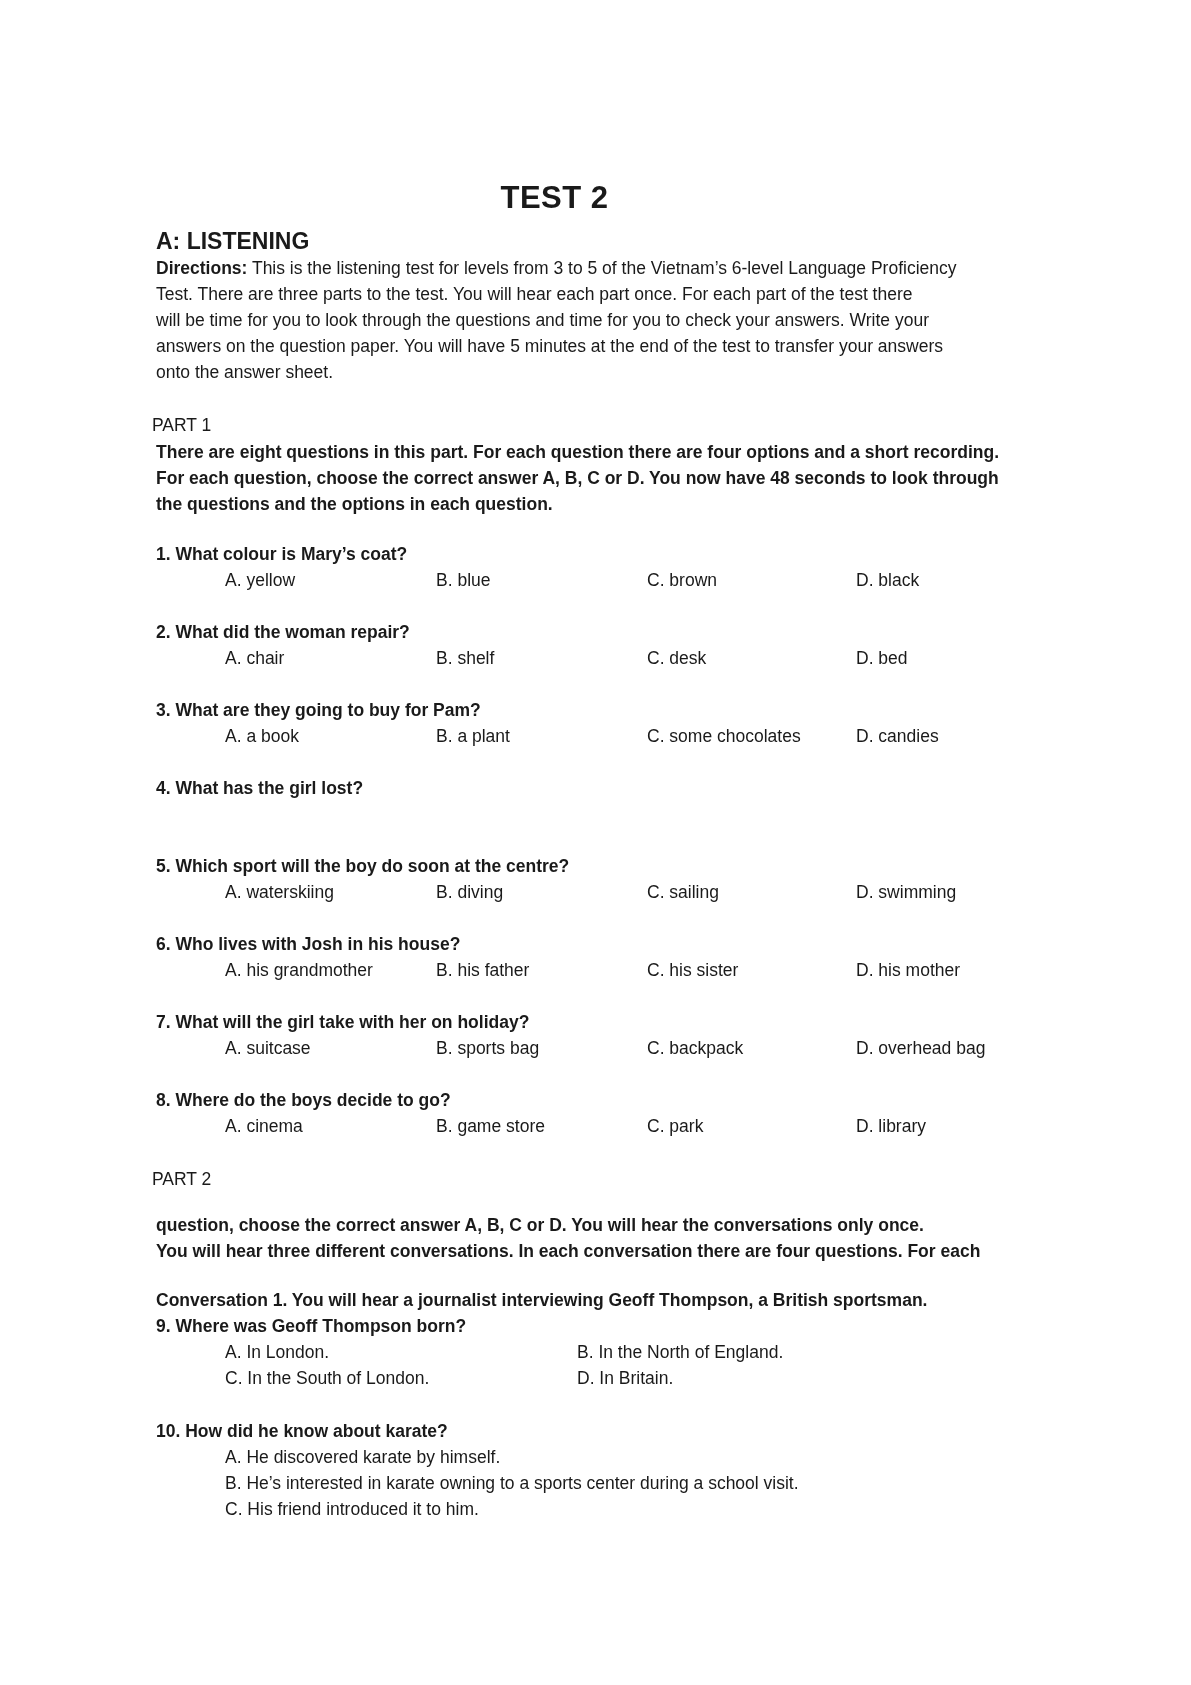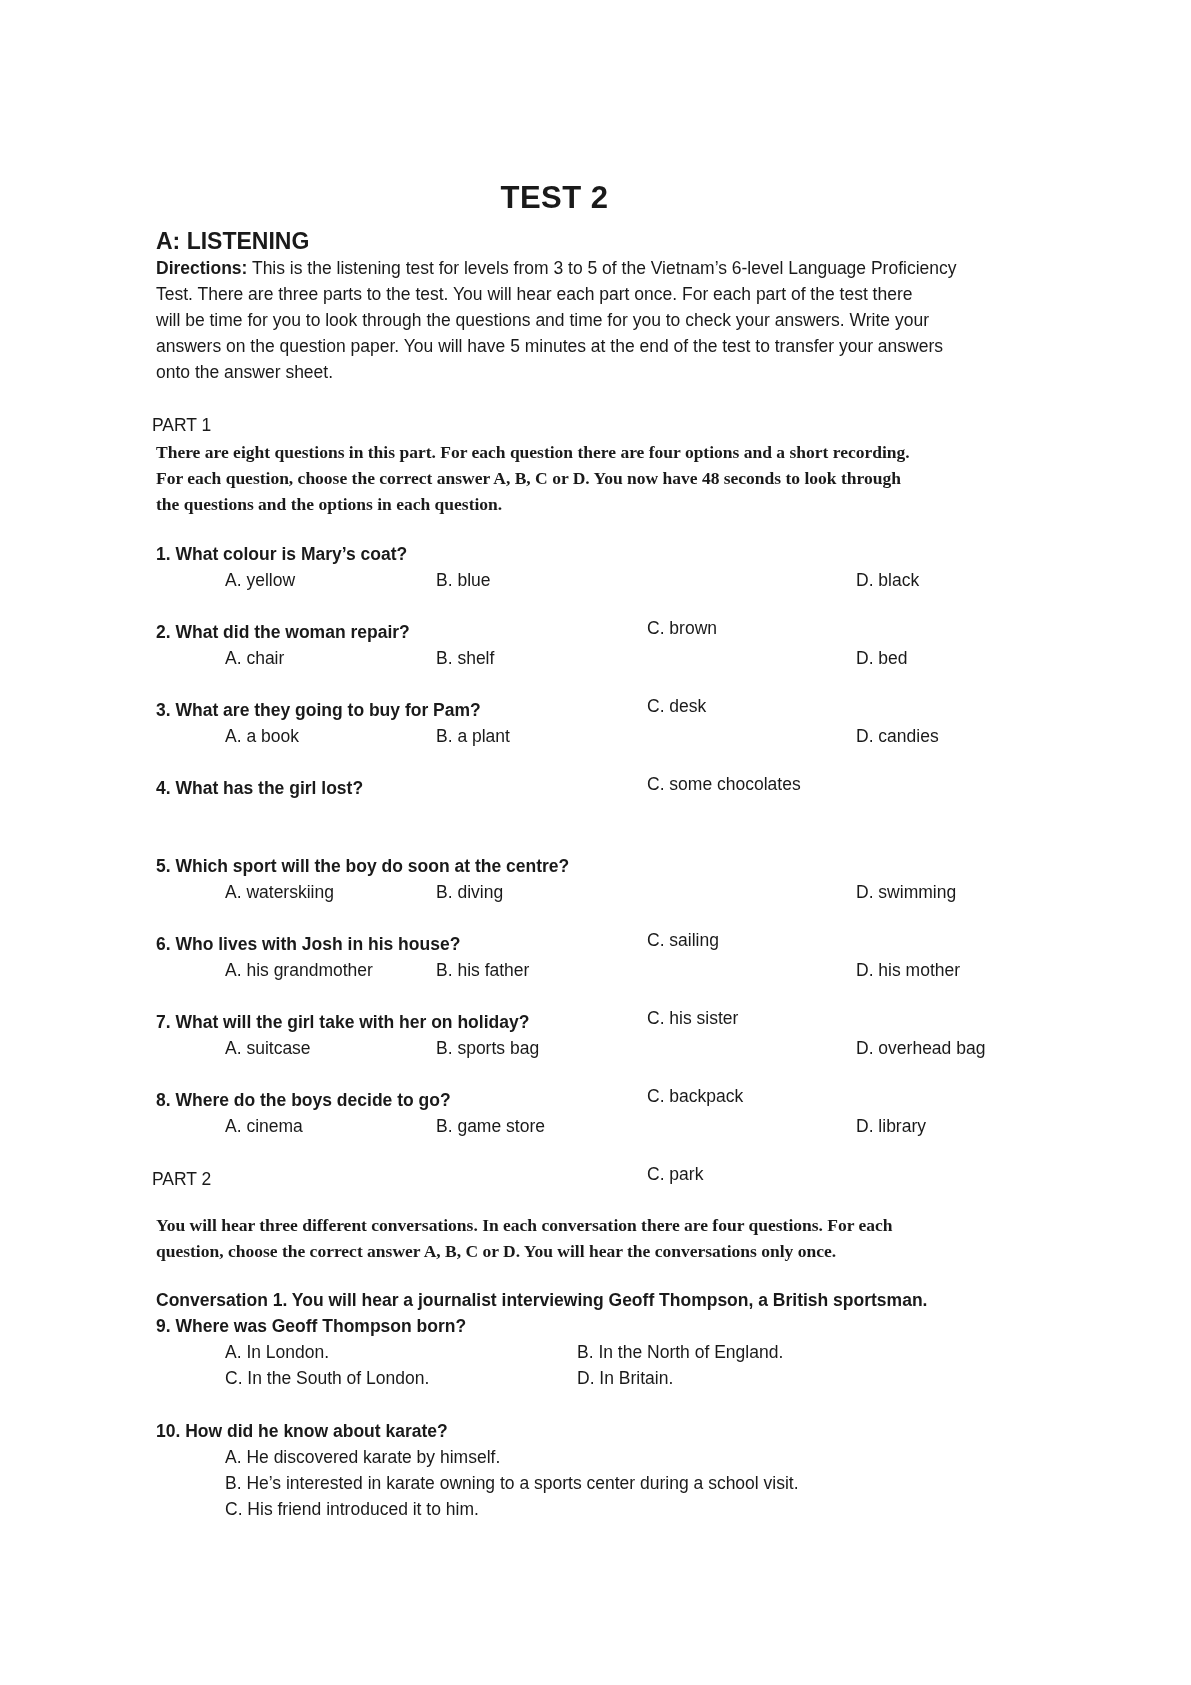--- a/index.html
+++ b/index.html
@@ -15,26 +15,26 @@
   }
   .section-title {
     position: absolute; left: 156px; top: 228px;
     font-size: 23px; font-weight: bold;
   }
   .para {
     position: absolute; left: 156px; width: 880px;
     font-size: 17.5px; line-height: 26px; text-align: justify;
   }
   .para b { font-weight: bold; }
-  .bold { font-weight: bold; font-family: Liberation Serif, serif; }
+  .bold { font-weight: bold; }
   .part-label { position: absolute; left: 152px; font-size: 17.5px; }
   .question { position: absolute; left: 156px; font-size: 17.5px; font-weight: bold; }
   .opts4 { position: absolute; left: 0; width: 1191px; height: 26px; font-size: 17.5px; }
   .opts4 span { position: absolute; top: 0; white-space: nowrap; }
-  .oa { left: 225px; } .ob { left: 436px; } .oc { left: 647px; margin-top: 48px; } .od { left: 856px; }
+  .oa { left: 225px; } .ob { left: 436px; } .oc { left: 647px; } .od { left: 856px; }
   .opt2 { position: absolute; font-size: 17.5px; white-space: nowrap; }
   .opt-line { position: absolute; left: 225px; font-size: 17.5px; white-space: nowrap; }
 </style>
 </head>
 <body>
 
 <div class="page">
 
   <div class="title">TEST 2</div>
   <div class="section-title">A: LISTENING</div>
@@ -107,22 +107,22 @@
   <div class="question" style="top:1090px;">8. Where do the boys decide to go?</div>
   <div class="opts4" style="top:1116px;">
     <span class="oa">A. cinema</span>
     <span class="ob">B. game store</span>
     <span class="oc">C. park</span>
     <span class="od">D. library</span>
   </div>
 
   <div class="part-label" style="top:1169px;">PART 2</div>
   <div class="para bold" style="top:1212px;">
+    <div>question, choose the correct answer A, B, C or D. You will hear the conversations only once.</div>
     <div>You will hear three different conversations. In each conversation there are four questions. For each</div>
-    <div>question, choose the correct answer A, B, C or D. You will hear the conversations only once.</div>
   </div>
 
   <div class="question" style="top:1290px;">Conversation 1. You will hear a journalist interviewing Geoff Thompson, a British sportsman.</div>
 
   <div class="question" style="top:1316px;">9. Where was Geoff Thompson born?</div>
   <div class="opt2" style="left:225px; top:1342px;">A. In London.</div>
   <div class="opt2" style="left:577px; top:1342px;">B. In the North of England.</div>
   <div class="opt2" style="left:225px; top:1368px;">C. In the South of London.</div>
   <div class="opt2" style="left:577px; top:1368px;">D. In Britain.</div>
 

